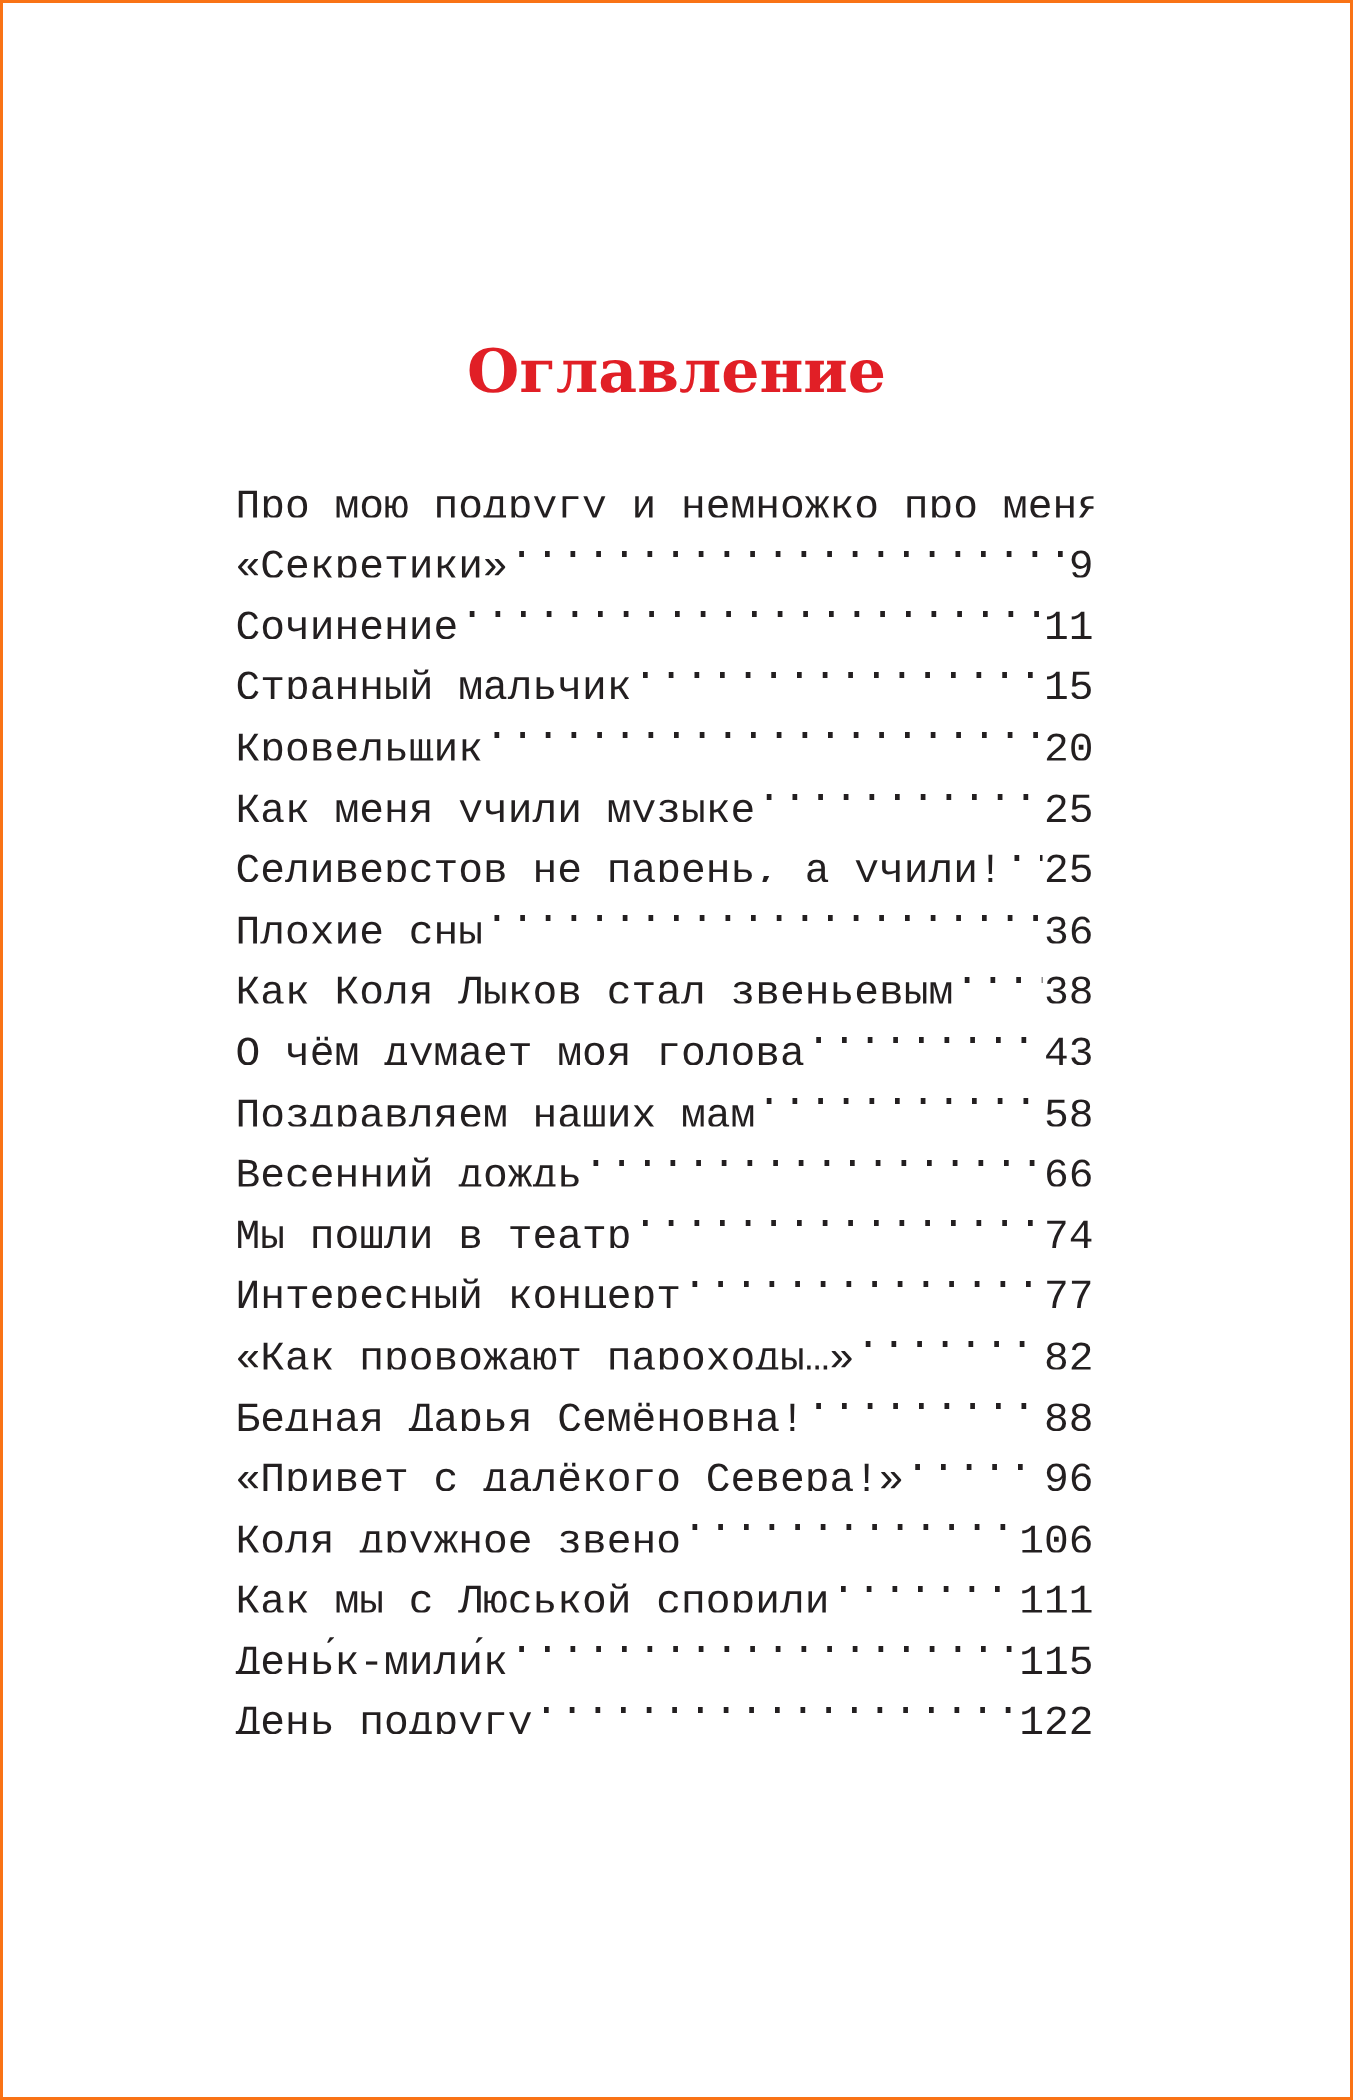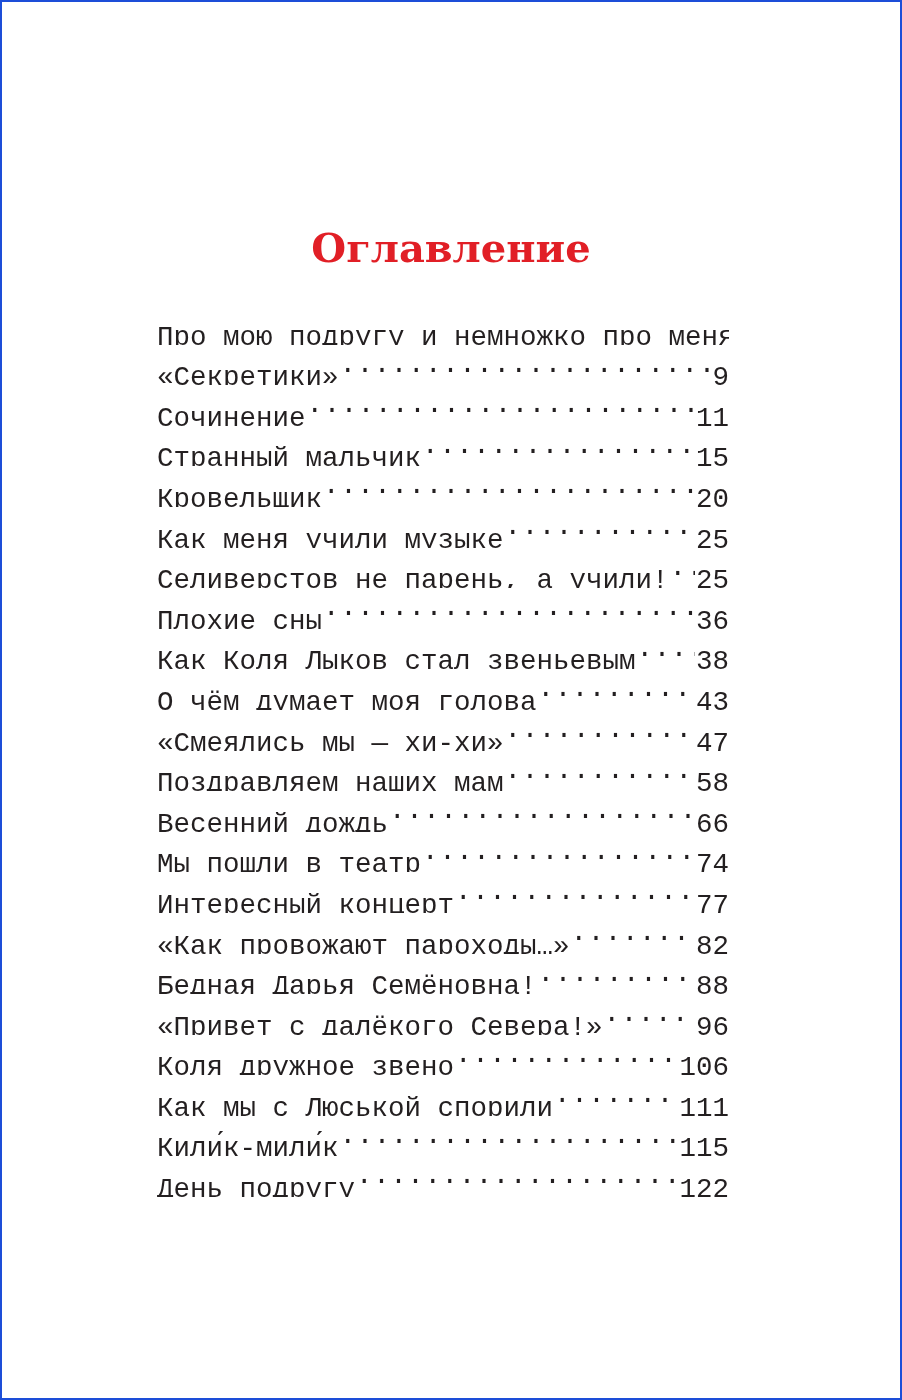--- a/index.html
+++ b/index.html
@@ -1,19 +1,19 @@
 <!DOCTYPE html>
 <html><head>
 <meta charset="utf-8">
 <style>
   html, body { margin: 0; padding: 0; background: #ffffff; }
   body { width: 902px; height: 1400px; position: relative; overflow: hidden; }
   .page {
     position: absolute; left: 0; top: 0; width: 902px; height: 1400px;
-    box-sizing: border-box; border: 2px solid #1d4ed8; background: #fff;
+    box-sizing: border-box; border: 2px solid #f97316; background: #fff;
   }
   .title {
     position: absolute; left: 0; right: 0; top: 222px; text-align: center;
     font-family: "DejaVu Serif", "Liberation Serif", serif; font-weight: bold;
     font-size: 40px; color: #e11f26; letter-spacing: 0px;
   }
   .toc {
     position: absolute; left: 155px; top: 302px; width: 572px;
     font-family: Liberation Mono, monospace; font-size: 27.5px; color: #231f20;
   }
@@ -82,25 +82,20 @@
         <span class="t">Как Коля Лыков стал звеньевым</span>
         <span class="dots"></span>
         <span class="p">38</span>
       </div>
       <div class="row">
         <span class="t">О чём думает моя голова </span>
         <span class="dots"></span>
         <span class="p">43</span>
       </div>
       <div class="row">
-        <span class="t">«Смеялись мы — хи-хи» </span>
-        <span class="dots"></span>
-        <span class="p">47</span>
-      </div>
-      <div class="row">
         <span class="t">Поздравляем наших мам</span>
         <span class="dots"></span>
         <span class="p">58</span>
       </div>
       <div class="row">
         <span class="t">Весенний дождь </span>
         <span class="dots"></span>
         <span class="p">66</span>
       </div>
       <div class="row">
@@ -132,21 +127,21 @@
         <span class="t">Коля дружное звено </span>
         <span class="dots"></span>
         <span class="p">106</span>
       </div>
       <div class="row">
         <span class="t">Как мы с Люськой спорили </span>
         <span class="dots"></span>
         <span class="p">111</span>
       </div>
       <div class="row">
-        <span class="t">Кили́к-мили́к </span>
+        <span class="t">День́к-мили́к </span>
         <span class="dots"></span>
         <span class="p">115</span>
       </div>
       <div class="row">
         <span class="t">День подругу</span>
         <span class="dots"></span>
         <span class="p">122</span>
       </div>
     </div>
 </div>

